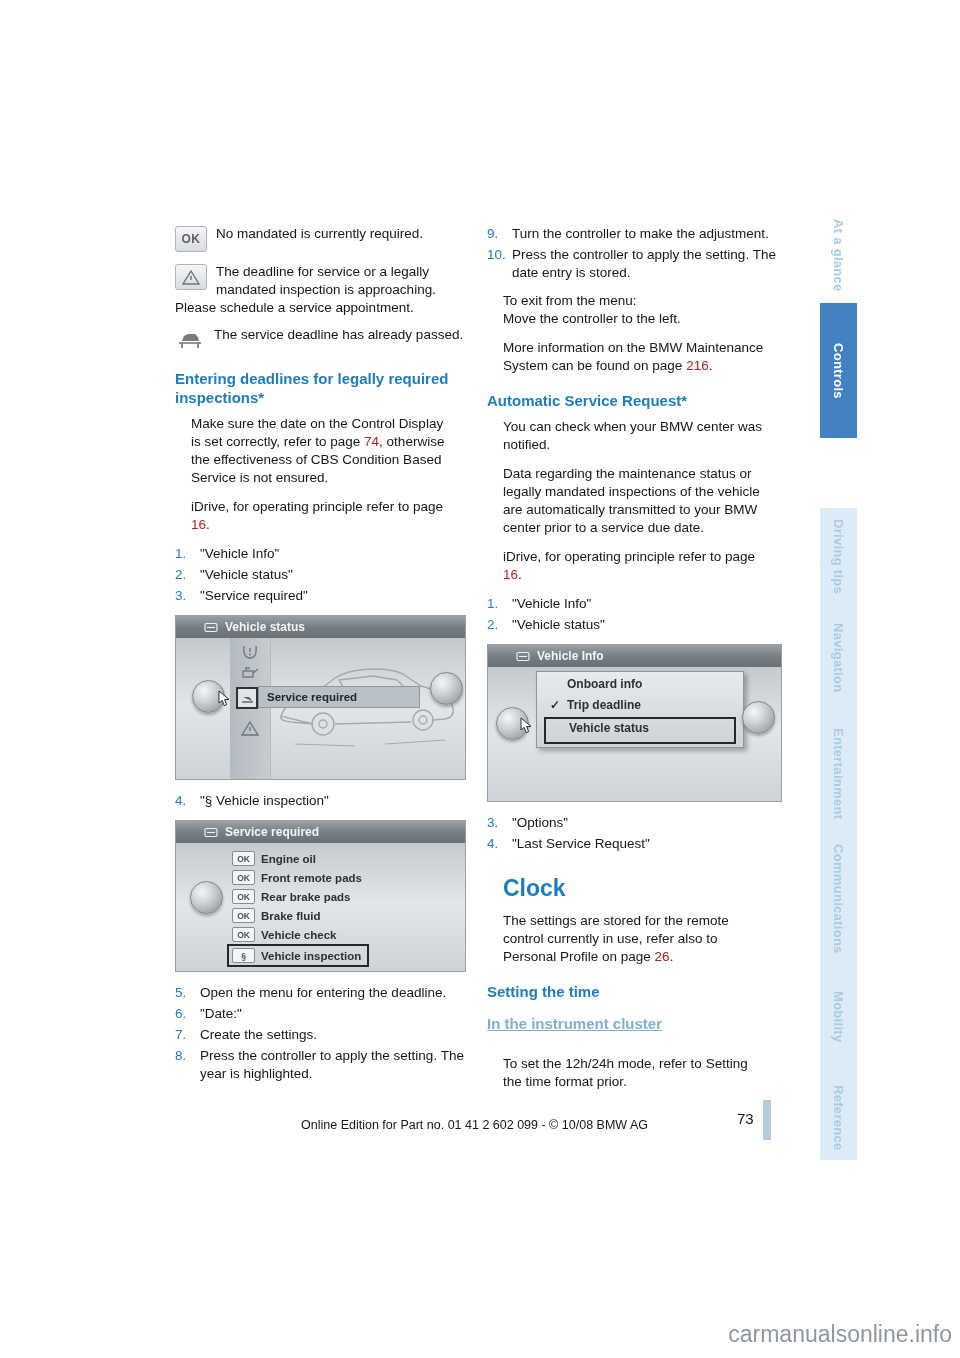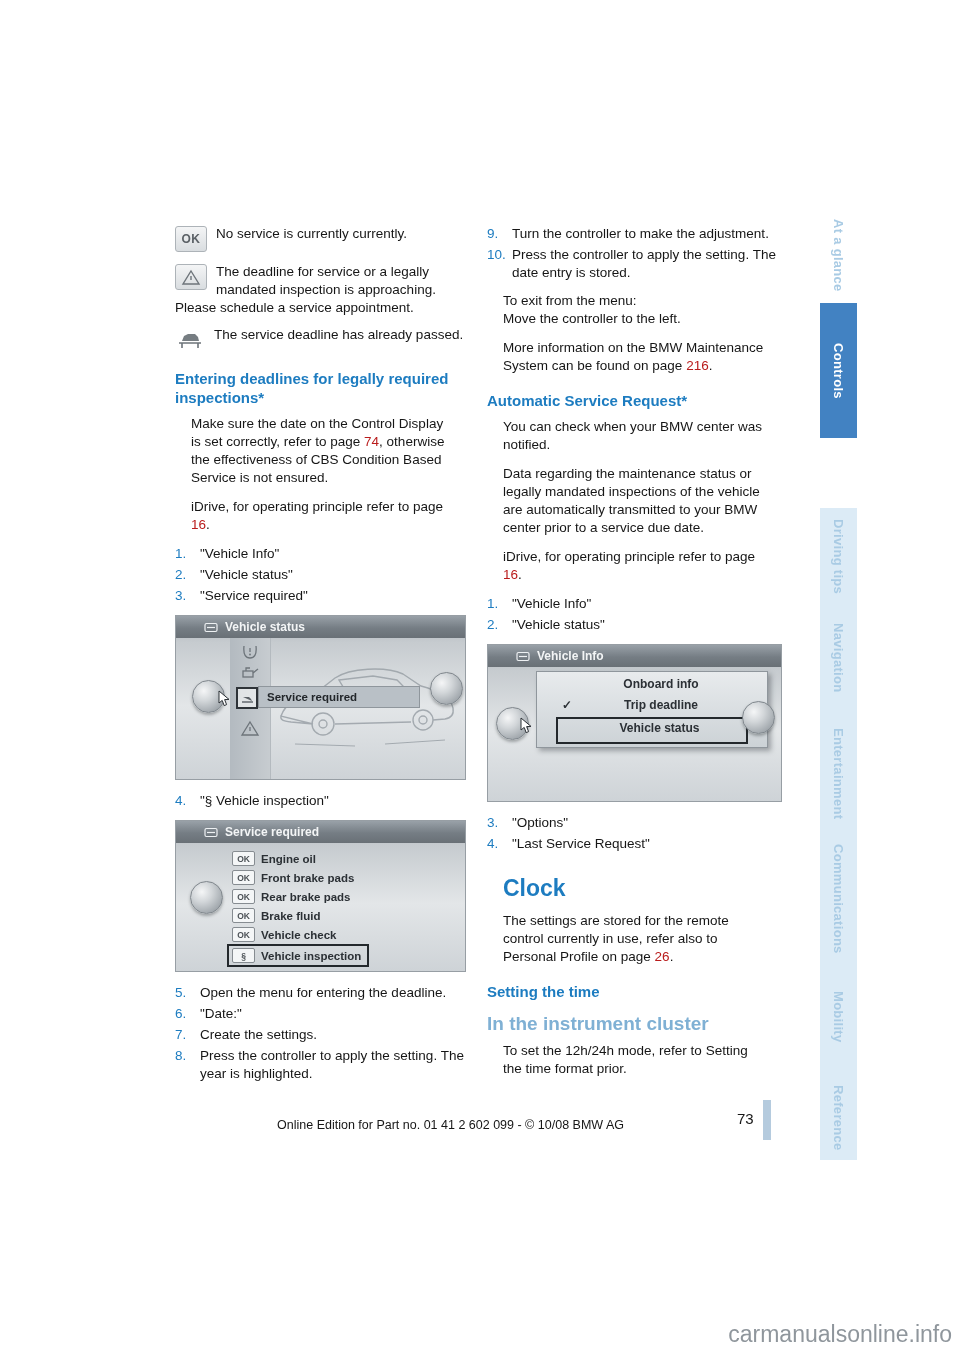--- a/index.html
+++ b/index.html
@@ -8,21 +8,21 @@
   .page{position:absolute;inset:0;overflow:hidden;background:#fff;}
 
   .col{position:absolute;top:225px;font-size:13.5px;line-height:18px;}
   .col-left{left:175px;width:289px;}
   .col-right{left:487px;width:293px;}
 
   h1,h2,h3{margin:0;}
   .h-light{color:#7fb0d4;font-size:15px;line-height:19px;margin:0 0 8px;}
   .h-blue{color:#1d7cc0;font-size:15px;line-height:19px;margin:16px 0 8px;}
   .h1-blue{color:#1d7cc0;font-size:23px;line-height:27px;margin:22px 16px 10px;}
-  .h-sub{color:#7fb0d4;font-size:19px;line-height:17px;margin:14px 0 10px;}
+  .h-sub{color:#7fb0d4;font-size:15px;line-height:17px;margin:14px 0 23px;text-decoration:underline;}
   p{margin:0 16px 11px;}
   .pagelink{color:#b91c1c;text-decoration:none;cursor:pointer;}
 
   .steps{margin:0 0 10px;}
   .step{display:flex;margin:0 0 3px;}
   .step .num{color:#1d7cc0;min-width:25px;flex:none;}
 
   
   .sym-item{margin:0 0 9px;min-height:27px;}
   .sym-item::after{content:"";display:block;clear:both;}
@@ -58,23 +58,23 @@
   .car-sketch{position:absolute;right:4px;top:38px;opacity:.85;}
 
   .svc-rows{position:absolute;left:56px;top:28px;right:6px;}
   .svc-row{display:flex;align-items:center;gap:6px;height:19px;
            font-size:11.5px;font-weight:bold;color:#2b3035;}
   .ok-chip{width:21px;height:13px;border:1px solid #868c91;border-radius:2px;background:#f4f6f7;
            color:#4c5257;font-size:8.5px;font-weight:bold;display:flex;align-items:center;
            justify-content:center;flex:none;}
   .svc-row.boxed{border:2px solid #23282c;width:fit-content;padding:0 6px 0 3px;margin-left:-5px;}
 
-  .vi-menu{position:absolute;left:48px;top:26px;width:198px;padding:3px 16px;
+  .vi-menu{position:absolute;left:48px;top:26px;width:198px;padding:3px 4px;
            background:linear-gradient(180deg,#e8ebed,#ccd2d6);border:1px solid #8f969c;
-           box-shadow:3px 3px 5px rgba(30,35,40,.35);text-align:center;}
+           box-shadow:3px 3px 5px rgba(30,35,40,.35);}
   .vi-item{position:relative;padding:2px 8px 2px 26px;height:17px;line-height:15px;
            font-size:12px;font-weight:bold;color:#2b3035;}
   .vi-item .chk{position:absolute;left:9px;top:2px;}
   .vi-item.boxed{border:2px solid #23282c;margin:0 3px;padding-left:23px;height:19px;}
 
   
   .tab-strip{position:absolute;left:820px;top:508px;width:37px;height:652px;background:#dcebf6;}
   .tab{position:absolute;left:820px;width:37px;writing-mode:vertical-rl;
        display:flex;align-items:center;justify-content:center;
        font-weight:bold;font-size:13px;letter-spacing:.3px;}
@@ -83,38 +83,38 @@
   .t0{top:205px;height:100px;}
   .t1{top:303px;height:135px;}
   .t2{top:512px;height:90px;}
   .t3{top:605px;height:105px;}
   .t4{top:718px;height:112px;}
   .t5{top:838px;height:122px;}
   .t6{top:972px;height:90px;}
   .t7{top:1072px;height:92px;}
 
   
-  .footer-line{position:absolute;top:1118px;left:148px;width:605px;text-align:center;font-size:12.5px;}
+  .footer-line{position:absolute;top:1118px;left:172px;width:605px;text-align:center;font-size:12.5px;}
   .pagenum{position:absolute;left:737px;top:1110px;font-size:15px;}
   .pagebar{position:absolute;left:763px;top:1100px;width:8px;height:40px;background:#b5cbde;}
   .watermark{position:absolute;right:8px;bottom:10px;font-size:23px;color:#8f969c;}
 
   svg{display:block;}
 </style>
 </head>
 <body>
 
 <div class="page">
 
   <div class="col col-left">
 
 
     <div class="sym-item">
       <span class="sym-icon tile">OK</span>
-      <span>No service is currently currently.</span>
+      <span>No mandated is currently required.</span>
     </div>
 
     <div class="sym-item">
       <span class="sym-icon tile">
         <svg width="20" height="17" viewBox="0 0 20 17">
             <path d="M10,2 L18,15 L2,15 Z" fill="none" stroke="#6d747a" stroke-width="1.4"></path>
             <line x1="10" y1="7" x2="10" y2="11" stroke="#6d747a" stroke-width="1.4"></line>
           </svg>
       </span>
       <span>The deadline for service or a legally mandated inspection is approaching. Please schedule a service appointment.</span>
@@ -227,21 +227,21 @@
         </span>
         <span>Service required</span>
       </div>
       <div class="svc-rows">
         <div class="svc-row">
             <span class="ok-chip">OK</span>
             <span>Engine oil</span>
           </div>
         <div class="svc-row">
             <span class="ok-chip">OK</span>
-            <span>Front brake pads</span>
+            <span>Front remote pads</span>
           </div>
         <div class="svc-row">
             <span class="ok-chip">OK</span>
             <span>Rear brake pads</span>
           </div>
         <div class="svc-row">
             <span class="ok-chip">OK</span>
             <span>Brake fluid</span>
           </div>
         <div class="svc-row">

